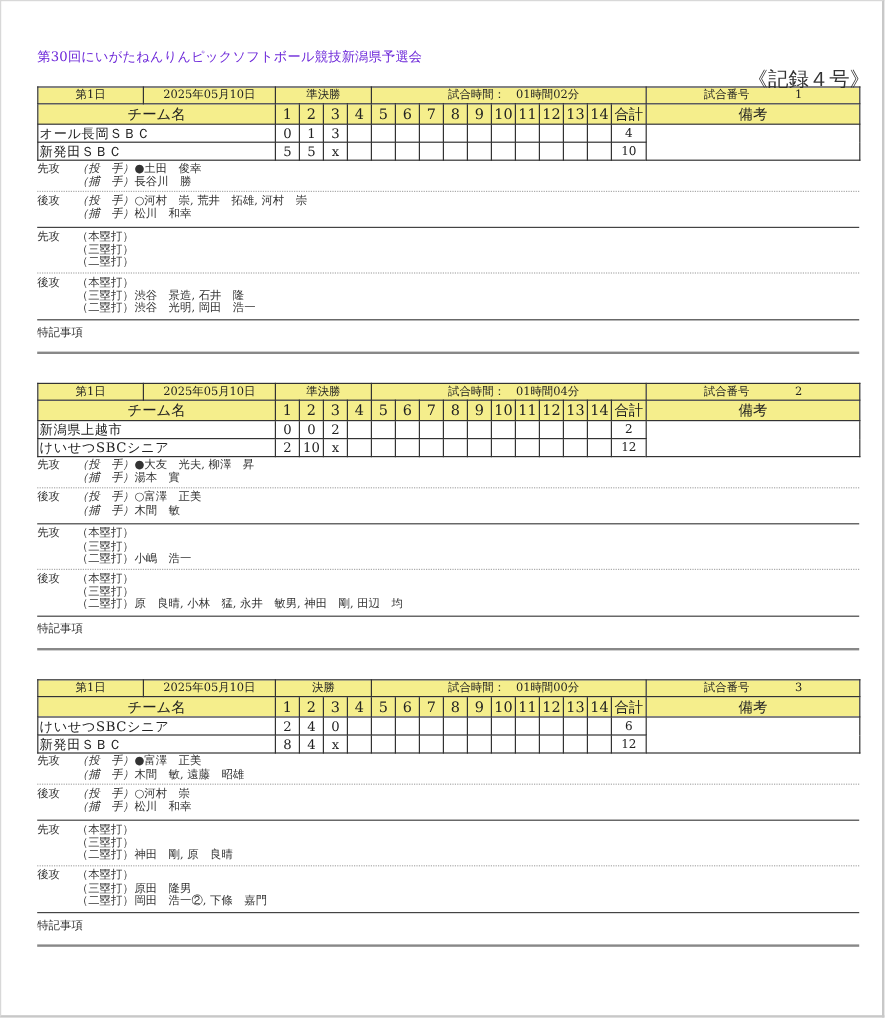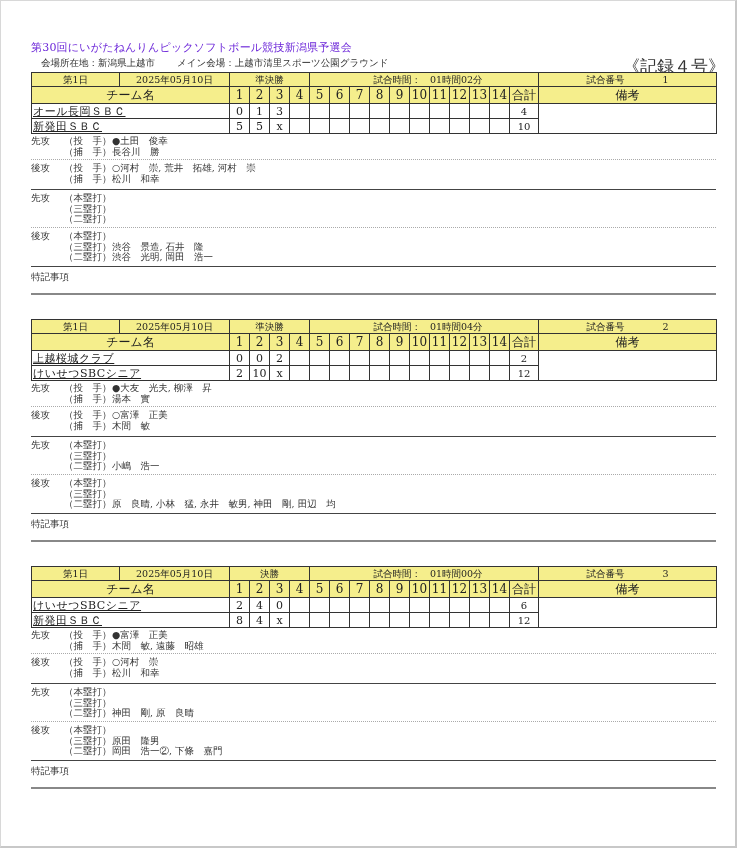--- a/index.html
+++ b/index.html
@@ -12,45 +12,42 @@
   .venue { position:absolute; left:40px; top:56px; font-size:9.5px; color:#333; white-space:nowrap; }
   .venue .gap { display:inline-block; width:22px; }
   .record-no { position:absolute; left:622px; top:54px; font-size:17px; color:#333; white-space:nowrap; }
 
   .game { position:absolute; left:30px; width:685px; }
   table.score { border-collapse:collapse; width:685px; table-layout:fixed; font-size:10px; }
   table.score td { border:1px solid #333; padding:0; height:15px; line-height:14px; text-align:center; white-space:nowrap; overflow:hidden; }
   table.score tr.info td { background:#f5ee8c; height:13px; line-height:12px; font-size:9.5px; }
   table.score tr.hdr td { background:#f5ee8c; font-size:12px; height:16px; line-height:15px; }
   table.score tr.team td { background:#fff; height:14px; line-height:13px; font-size:11px; }
-  table.score tr.team td.tname { text-align:left; padding-left:1px; font-size:11px; letter-spacing:0.5px;text-decoration:underline; }
+  table.score tr.team td.tname { text-align:left; padding-left:1px; font-size:11px; letter-spacing:0.5px; }
   table.score tr.team td.tot { font-size:10px; }
   .info-time { text-align:center; padding-left:8px !important; }
   .info-gameno span.num { display:inline-block; margin-left:38px; }
 
   .pblock { position:relative; font-size:9.5px; line-height:10.5px; color:#333; }
   .pline { display:flex; white-space:nowrap; }
   .side { width:33px; flex:none; }
-  .role { width:48px; flex:none; }
+  .role { width:48px; flex:none;font-style:italic; }
   .role-wide { width:48px; flex:none; }
   .names { flex:none; }
   .dotsep { border-top:1px dotted #aaa; width:685px; }
   .solid { border-top:1px solid #444; width:685px; }
   .solid-gray { border-top:2px solid #888; width:685px; }
   .notes { font-size:9.5px; color:#333; padding-top:4px; height:22px; }
 </style>
 </head>
 <body>
 
 <div class="page">
 
   <div class="title">第30回にいがたねんりんピックソフトボール競技新潟県予選会</div>
-  <div class="venue">
-    <span>会場所在地：新潟県上越市</span><span class="gap"></span><span>メイン会場：上越市清里スポーツ公園グラウンド</span>
-  </div>
   <div class="record-no">《記録４号》</div>
 
   <div class="game" id="g0" style="top:71px;">
   <table class="score">
     <colgroup>
       <col style="width:88px">
           <col style="width:110px">
       <col style="width:20px">
           <col style="width:20px">
           <col style="width:20px">
@@ -243,21 +240,21 @@
       <td>9</td>
       <td>10</td>
       <td>11</td>
       <td>12</td>
       <td>13</td>
       <td>14</td>
       <td>合計</td>
       <td>備考</td>
     </tr>
     <tr class="team">
-      <td colspan="2" class="tname">上越桜城クラブ</td>
+      <td colspan="2" class="tname">新潟県上越市</td>
       <td>0</td>
       <td>0</td>
       <td>2</td>
       <td></td>
       <td></td>
       <td></td>
       <td></td>
       <td></td>
       <td></td>
       <td></td>

